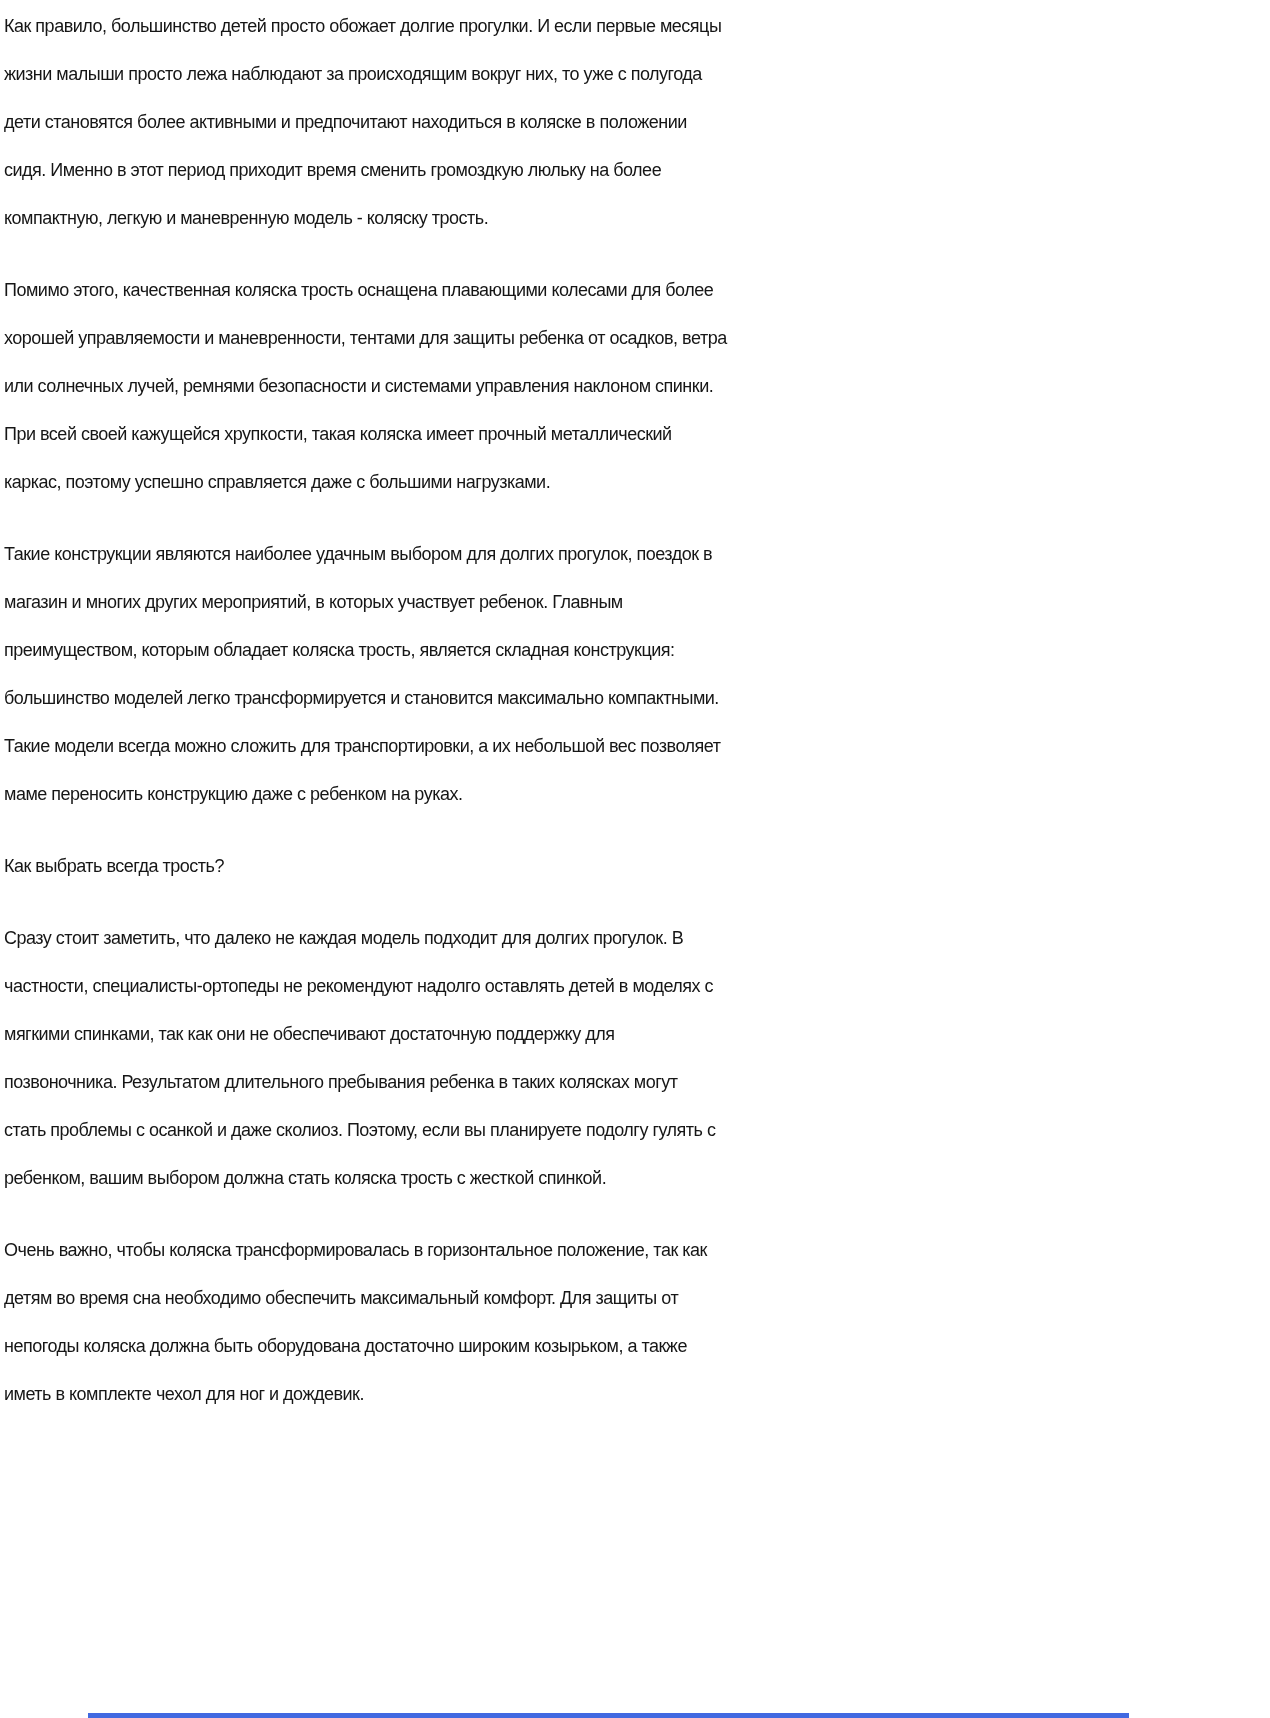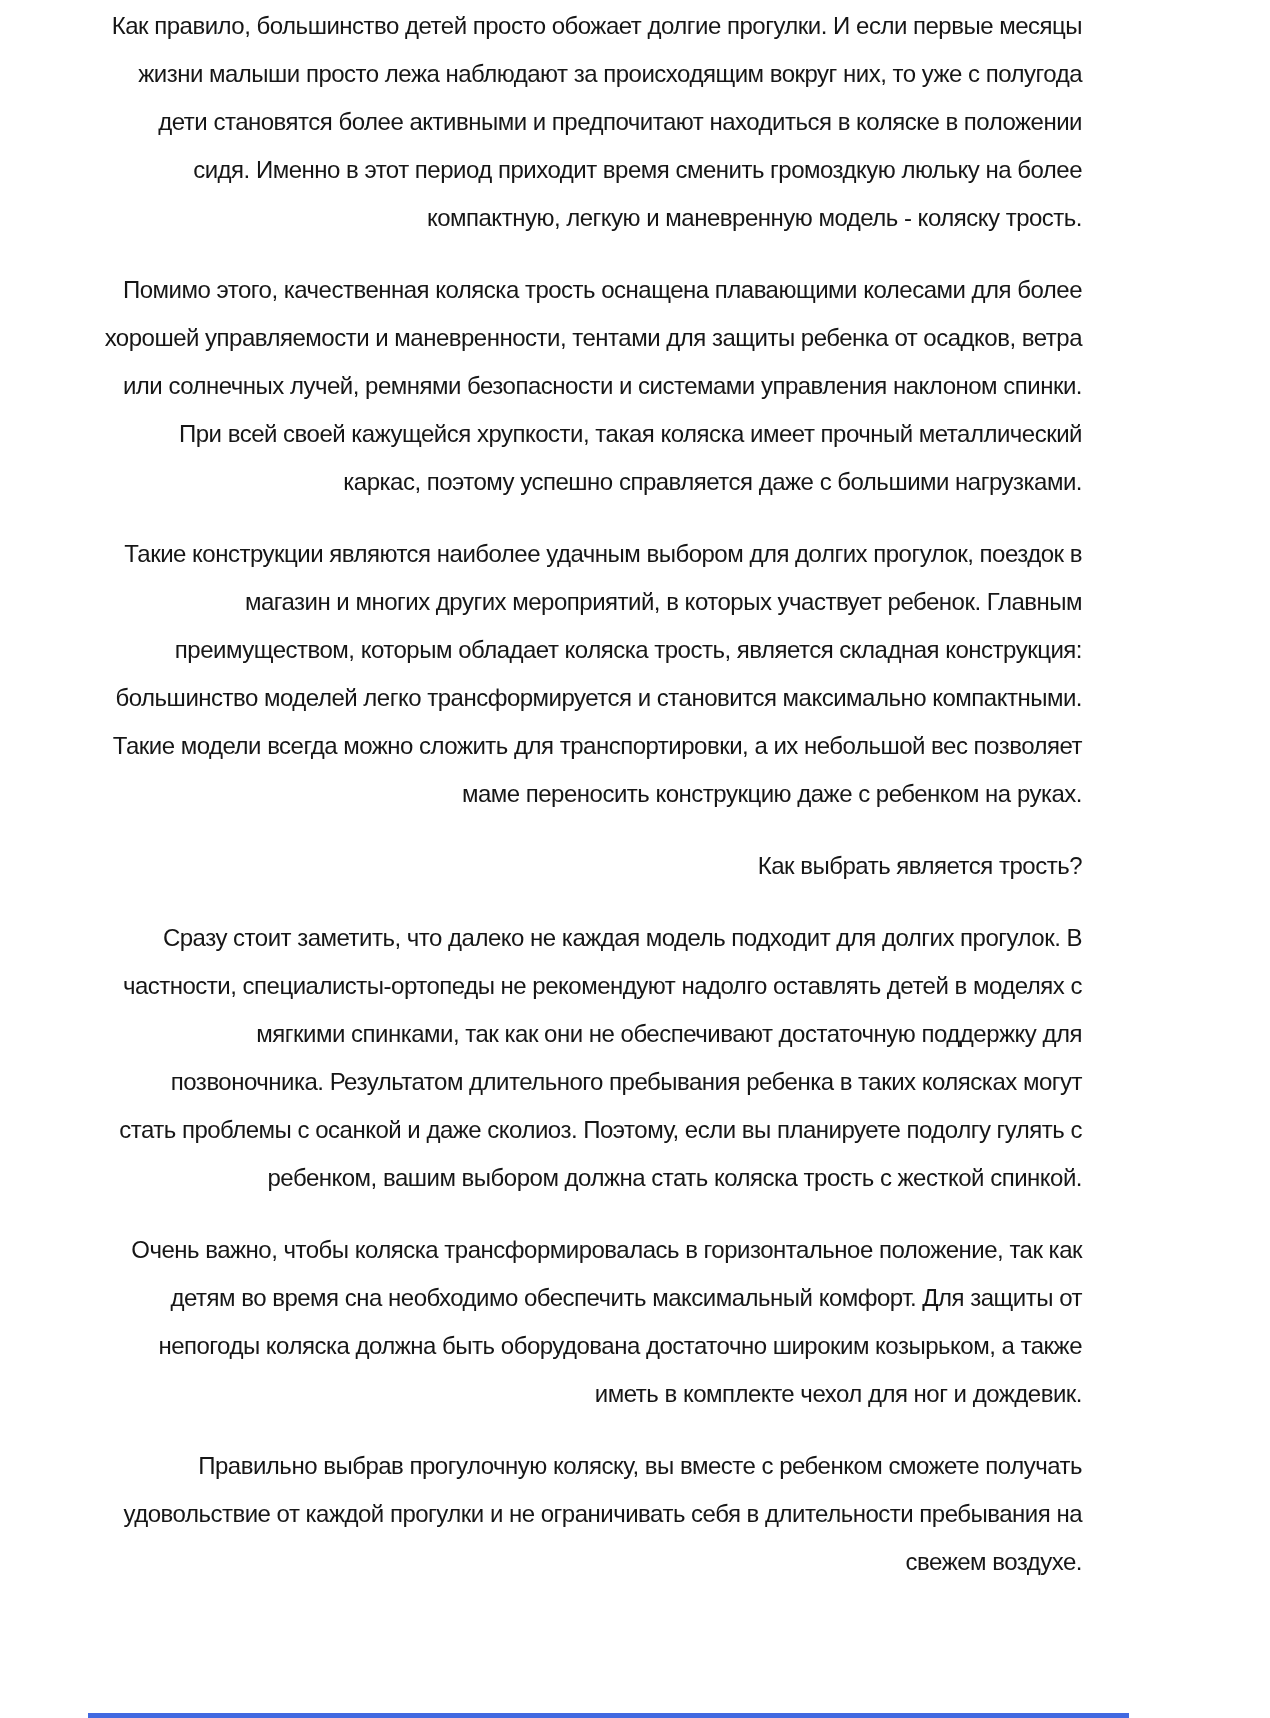--- a/index.html
+++ b/index.html
@@ -12,25 +12,24 @@
     height: 1718px;
     position: relative;
     overflow: hidden;
     font-family: "Liberation Sans", "DejaVu Sans", sans-serif;
   }
   .article {
     box-sizing: border-box;
     width: 1086px;
     padding: 2px 4px 0 4px;
     color: #161616;
-    font-size: 24px;
+    font-size: 18px;
     line-height: 48px;
     letter-spacing: -0.5px;
     font-stretch: condensed;
-    text-align: right;
   }
   .article p {
     margin: 0 0 24px 0;
     white-space: pre-line;
   }
   .bottom-accent-bar {
     position: absolute;
     left: 88px;
     bottom: 0;
     width: 1041px;
@@ -50,29 +49,26 @@
 хорошей управляемости и маневренности, тентами для защиты ребенка от осадков, ветра
 или солнечных лучей, ремнями безопасности и системами управления наклоном спинки.
 При всей своей кажущейся хрупкости, такая коляска имеет прочный металлический
 каркас, поэтому успешно справляется даже с большими нагрузками.</p>
   <p>Такие конструкции являются наиболее удачным выбором для долгих прогулок, поездок в
 магазин и многих других мероприятий, в которых участвует ребенок. Главным
 преимуществом, которым обладает коляска трость, является складная конструкция:
 большинство моделей легко трансформируется и становится максимально компактными.
 Такие модели всегда можно сложить для транспортировки, а их небольшой вес позволяет
 маме переносить конструкцию даже с ребенком на руках.</p>
-  <p>Как выбрать является трость?</p>
+  <p>Как выбрать всегда трость?</p>
   <p>Сразу стоит заметить, что далеко не каждая модель подходит для долгих прогулок. В
 частности, специалисты-ортопеды не рекомендуют надолго оставлять детей в моделях с
 мягкими спинками, так как они не обеспечивают достаточную поддержку для
 позвоночника. Результатом длительного пребывания ребенка в таких колясках могут
 стать проблемы с осанкой и даже сколиоз. Поэтому, если вы планируете подолгу гулять с
 ребенком, вашим выбором должна стать коляска трость с жесткой спинкой.</p>
   <p>Очень важно, чтобы коляска трансформировалась в горизонтальное положение, так как
 детям во время сна необходимо обеспечить максимальный комфорт. Для защиты от
 непогоды коляска должна быть оборудована достаточно широким козырьком, а также
 иметь в комплекте чехол для ног и дождевик.</p>
-  <p>Правильно выбрав прогулочную коляску, вы вместе с ребенком сможете получать
-удовольствие от каждой прогулки и не ограничивать себя в длительности пребывания на
-свежем воздухе.</p>
 </main>
 
 <div class="bottom-accent-bar" style="background: rgb(65, 105, 225);"></div>
 
 </body></html>

